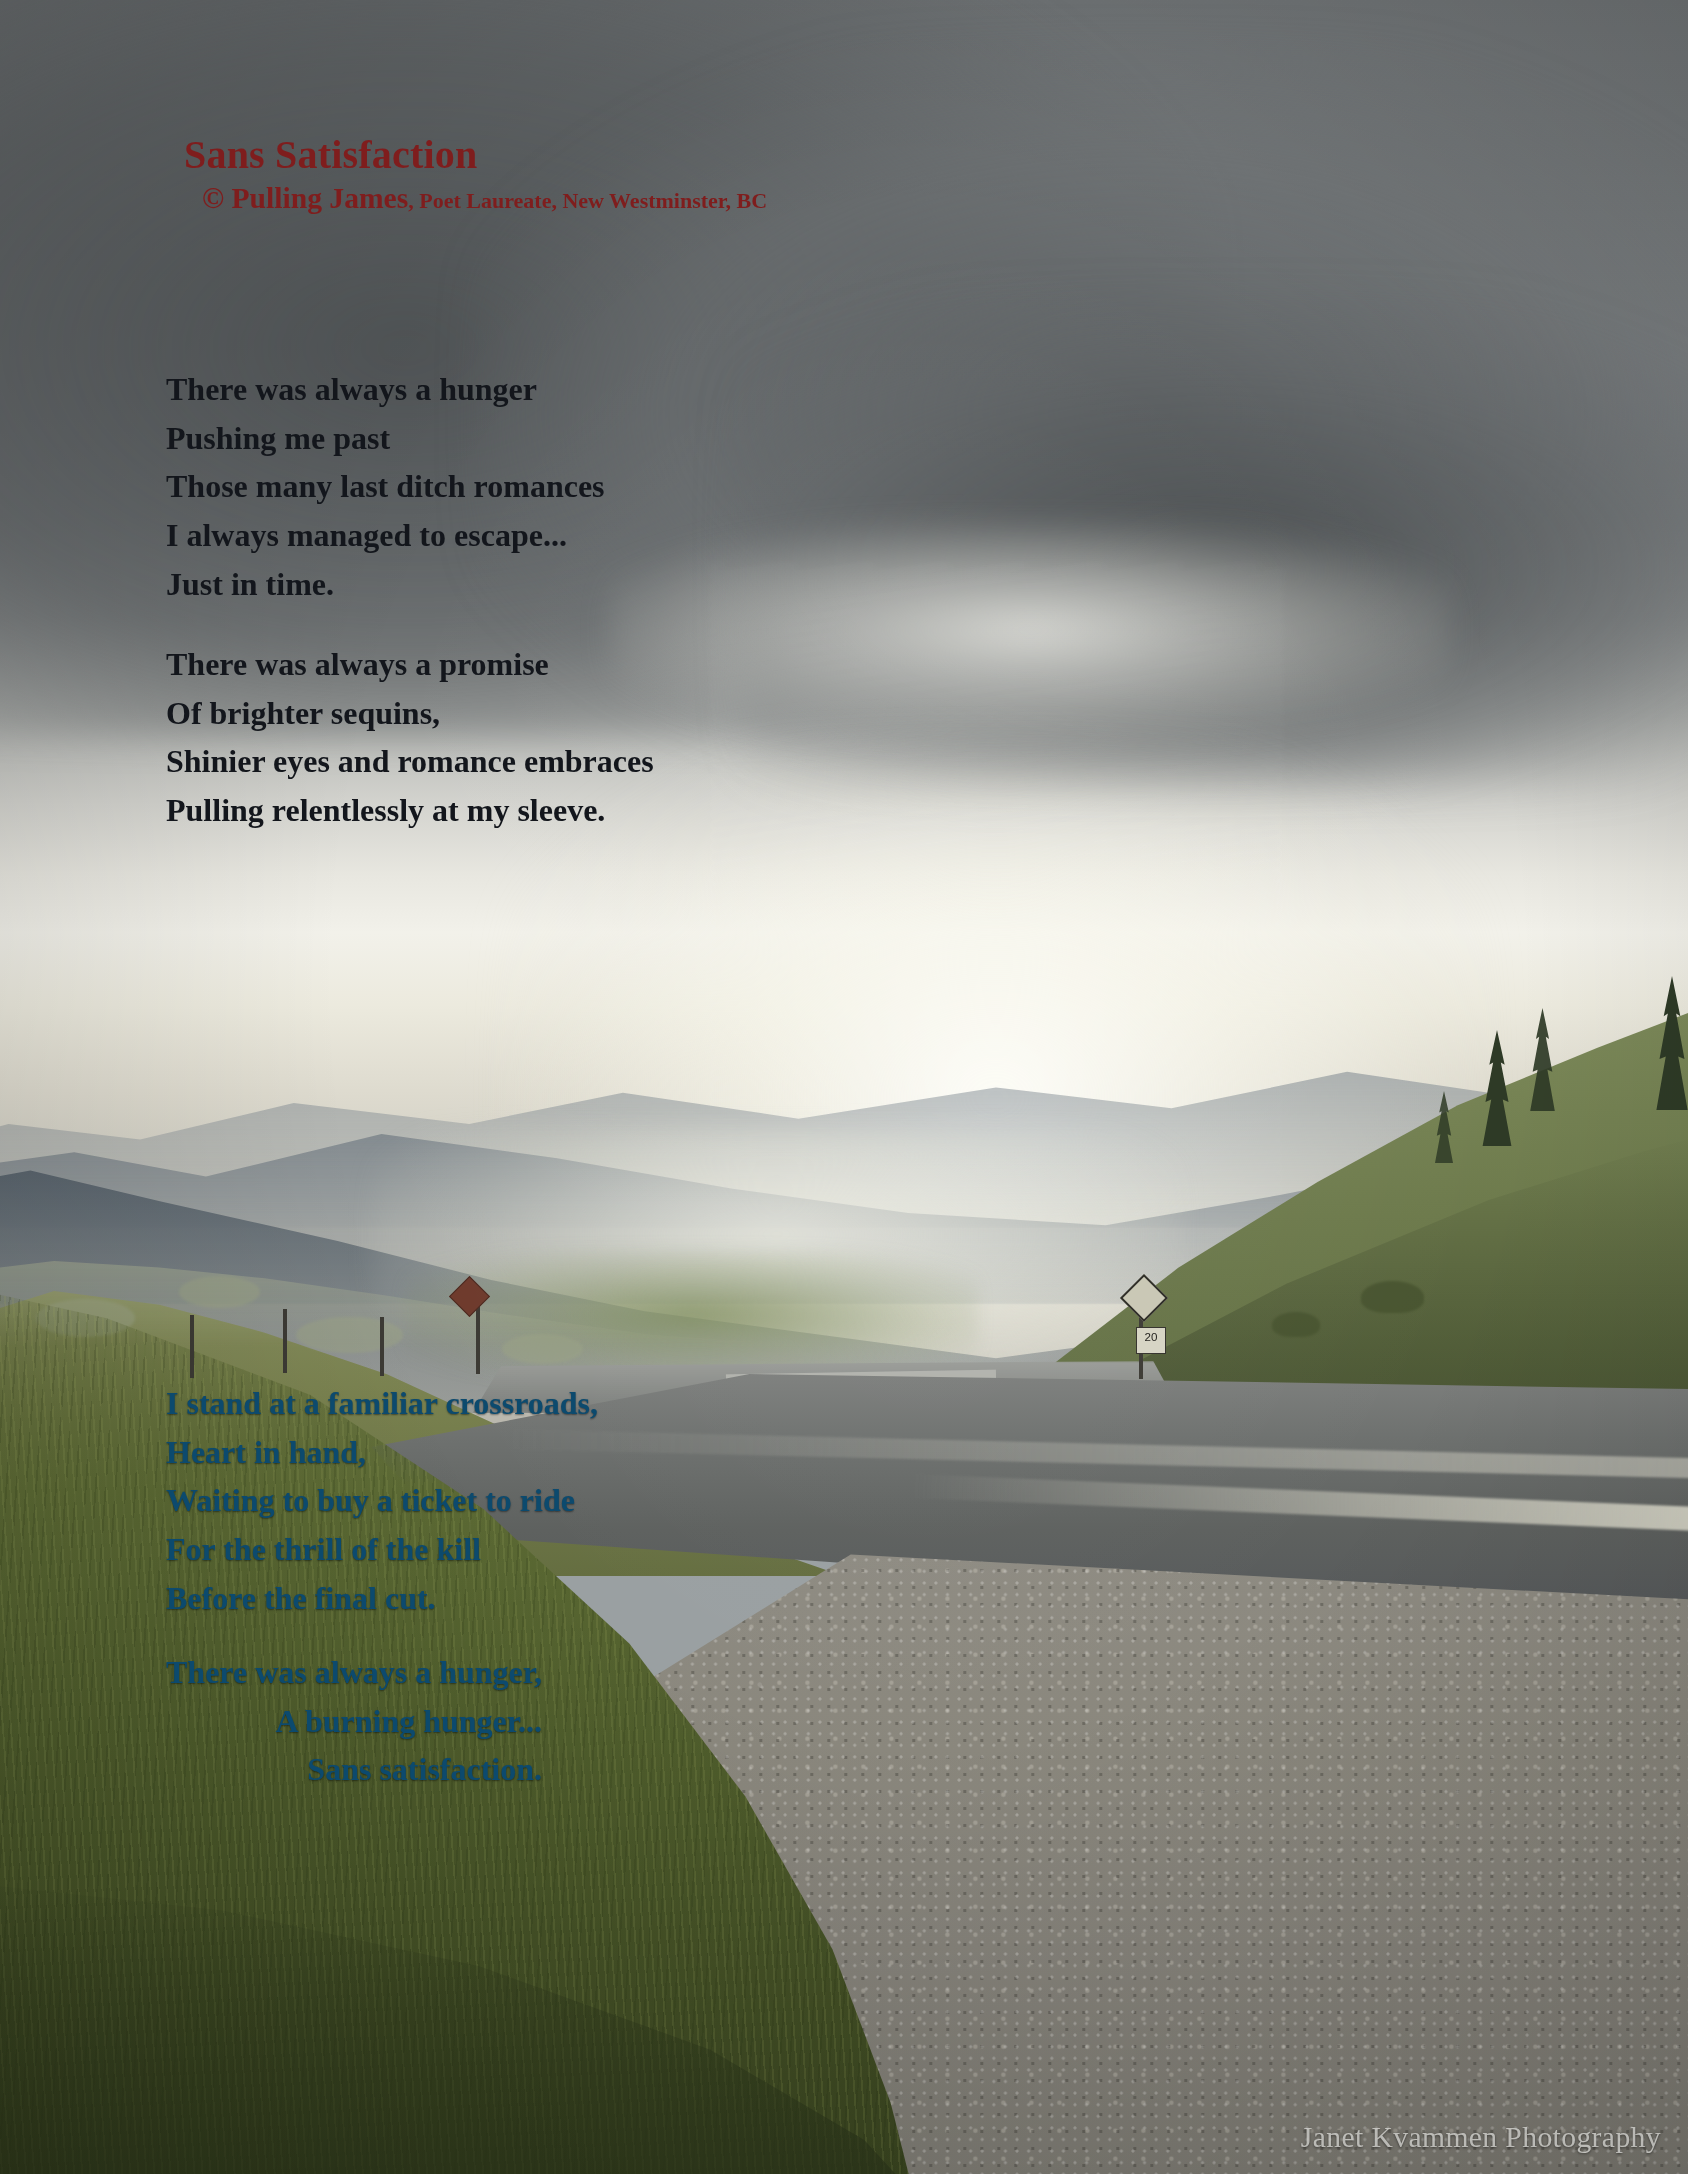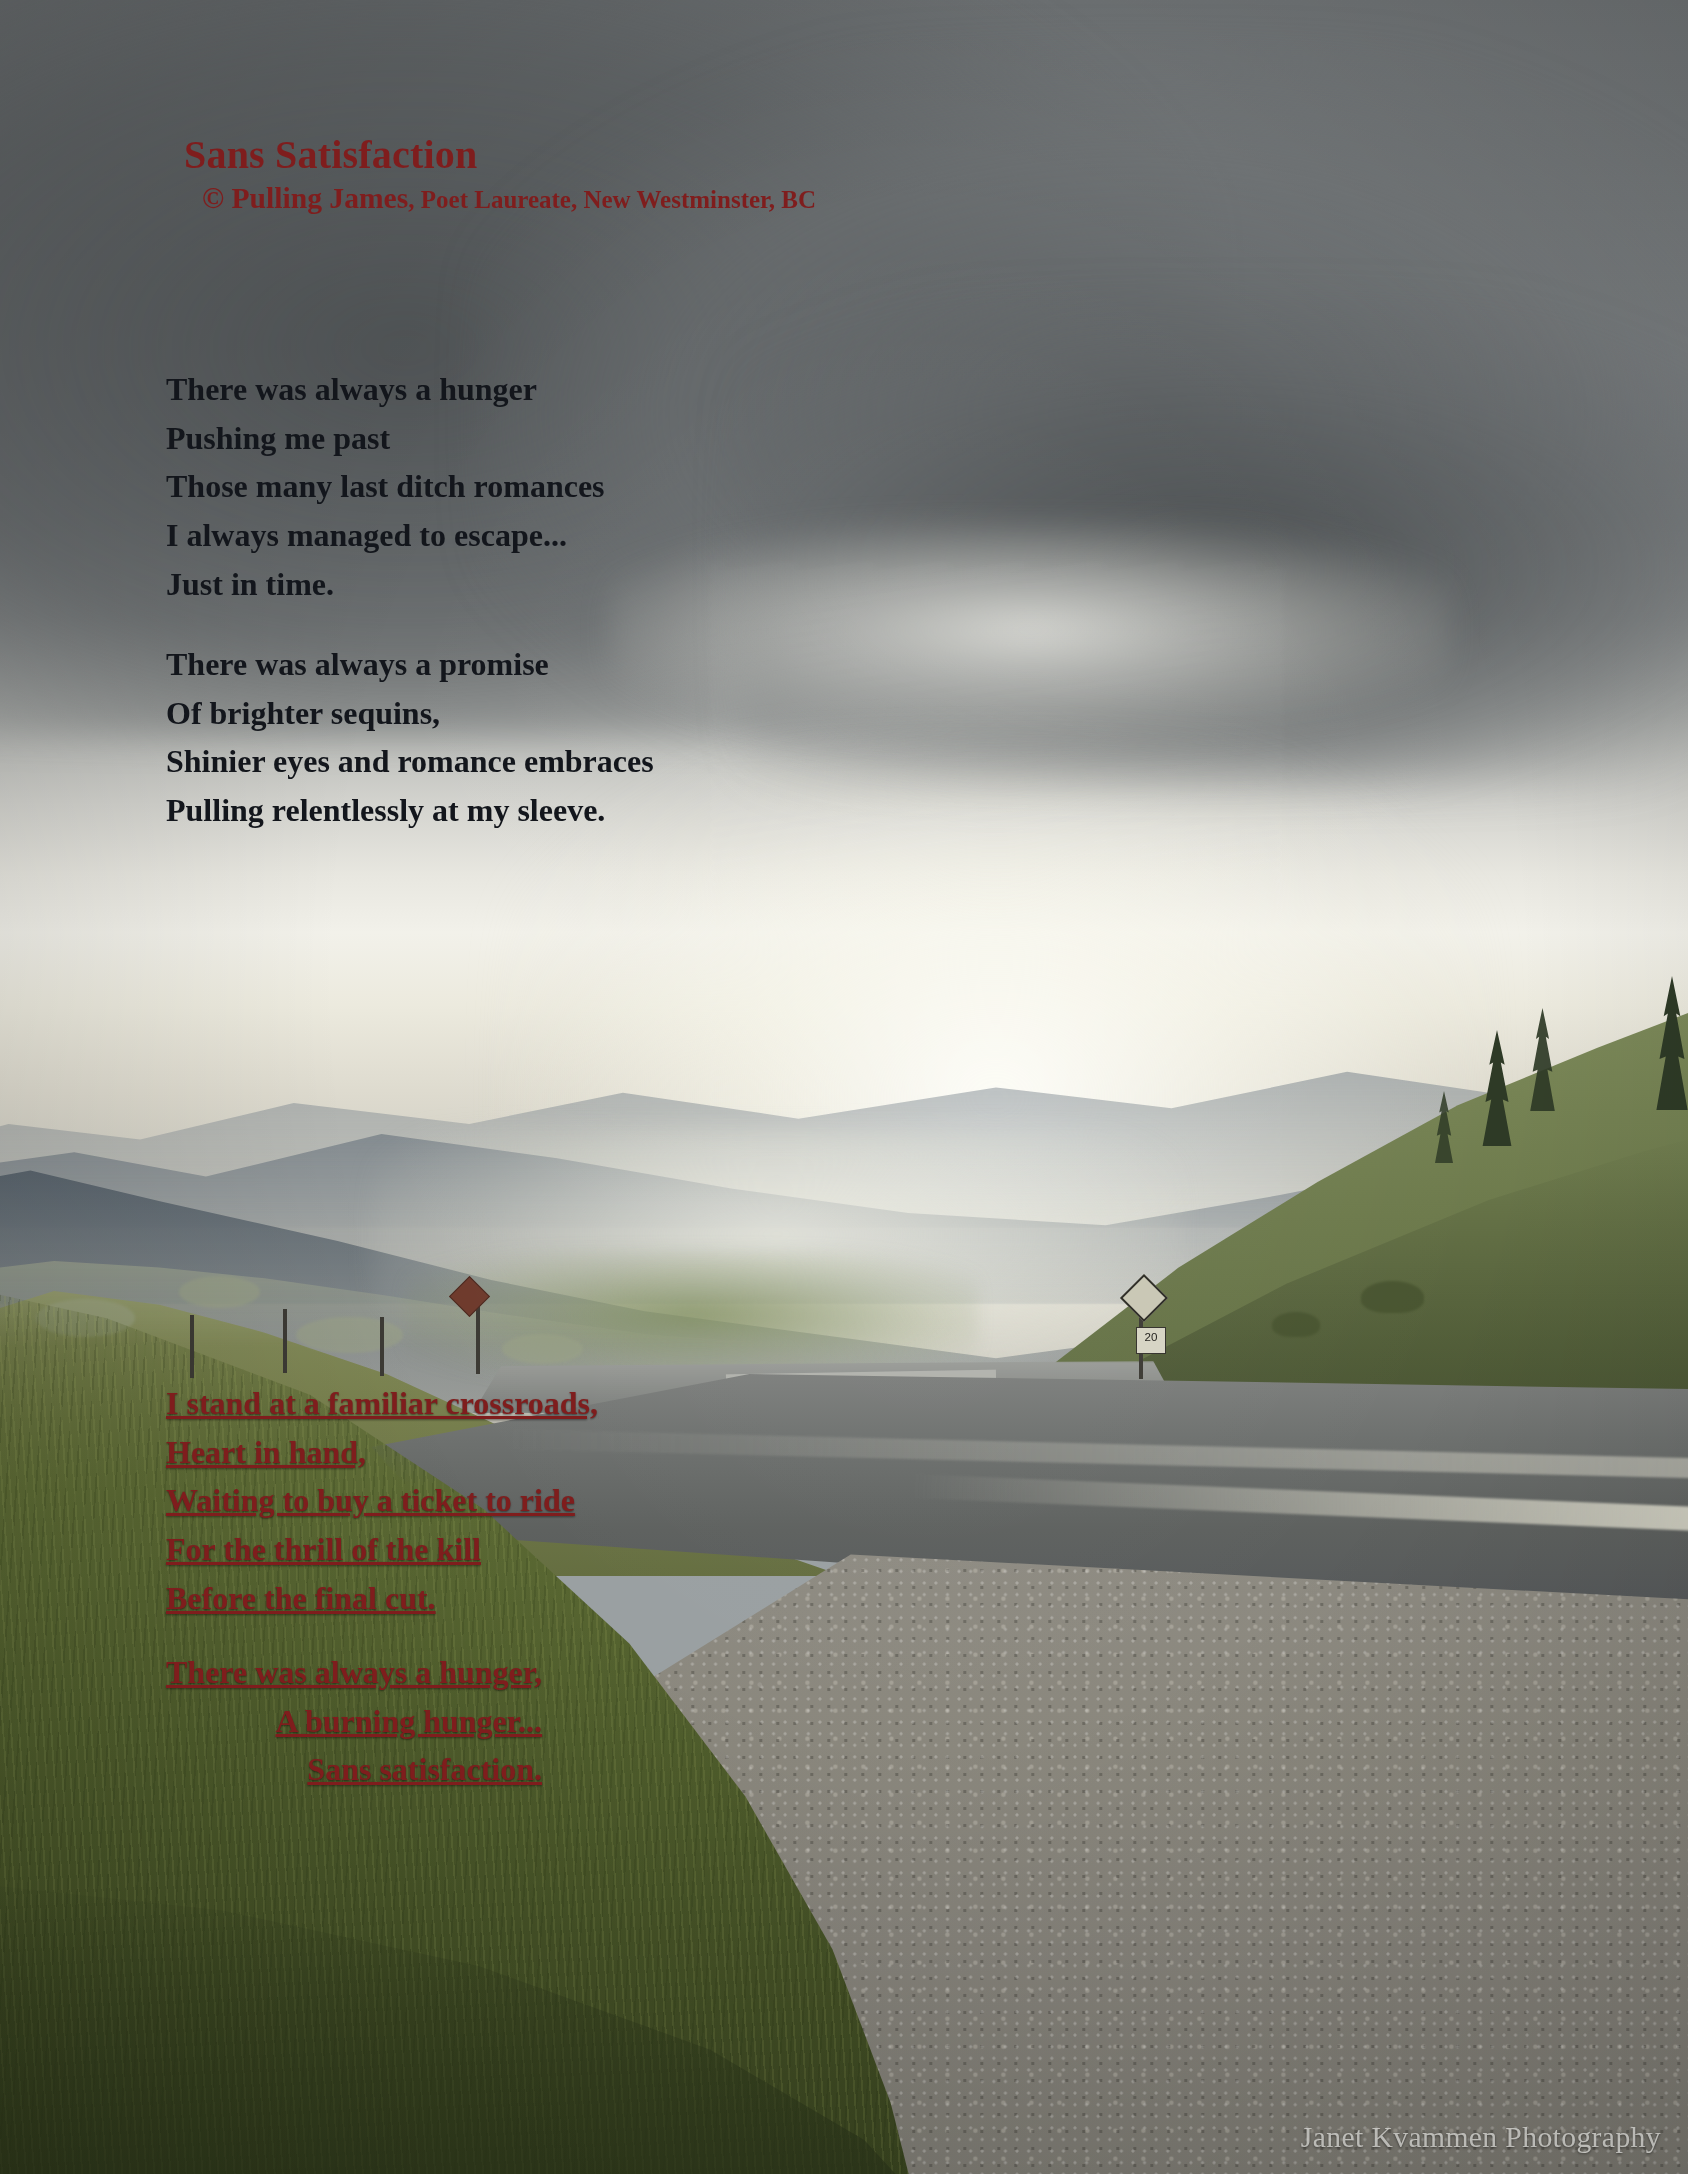--- a/index.html
+++ b/index.html
@@ -372,33 +372,33 @@
     line-height: 1.1;
     margin: 0 0 5.4px 0;
   }
   .poem-credit {
     font-size: 29.6px;
     font-weight: 700;
     margin-left: 18px;
     white-space: nowrap;
   }
   .poem-credit .small {
-    font-size: 25px;
+    font-size: 22px;
   }
   .copy-mark { font-size: 29.6px; }
 
   .stanza {
     position: absolute;
     font-size: 32px;
     line-height: 1.52;
     font-weight: 700;
     white-space: pre;
   }
   .dark { color: #13161c; }
-  .light { color: #7f1d1d; text-shadow: 0 0.9px 1.8px rgba(0,0,0,0.45); text-decoration: underline; }
+  .light { color: #0c4a6e; text-shadow: 0 0.9px 1.8px rgba(0,0,0,0.45); }
 
   .s1 { left: 166px; top: 365px; }
   .s2 { left: 166px; top: 640px; }
   .s3 { left: 166px; top: 869px; }
   .s4 { left: 166px; top: 1379px; }
   .s5 { left: 166px; top: 1648px; text-align: right; }
 
   .photo-credit {
     position: absolute;
     right: 27px;

